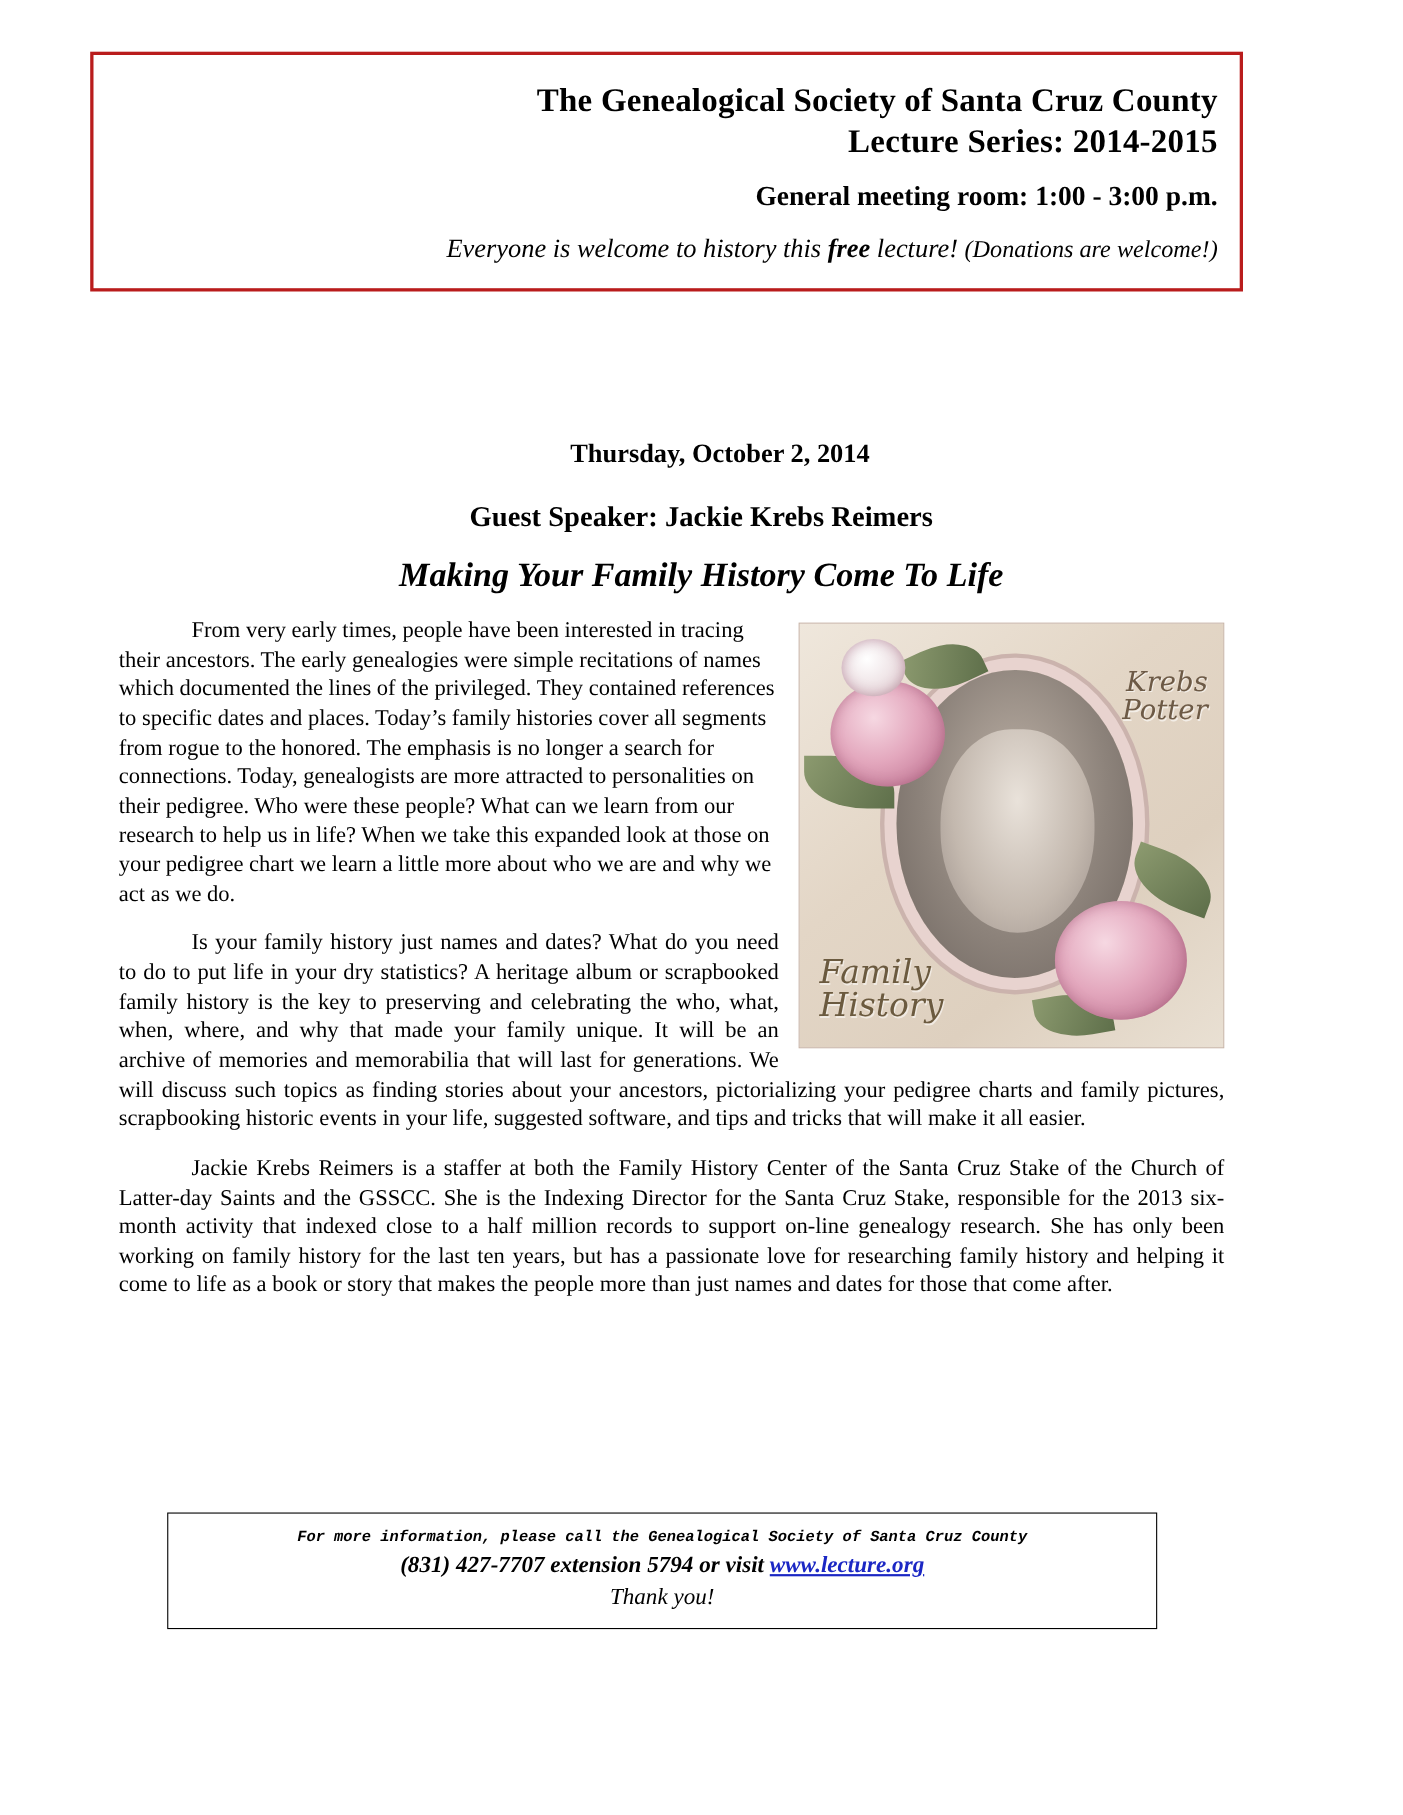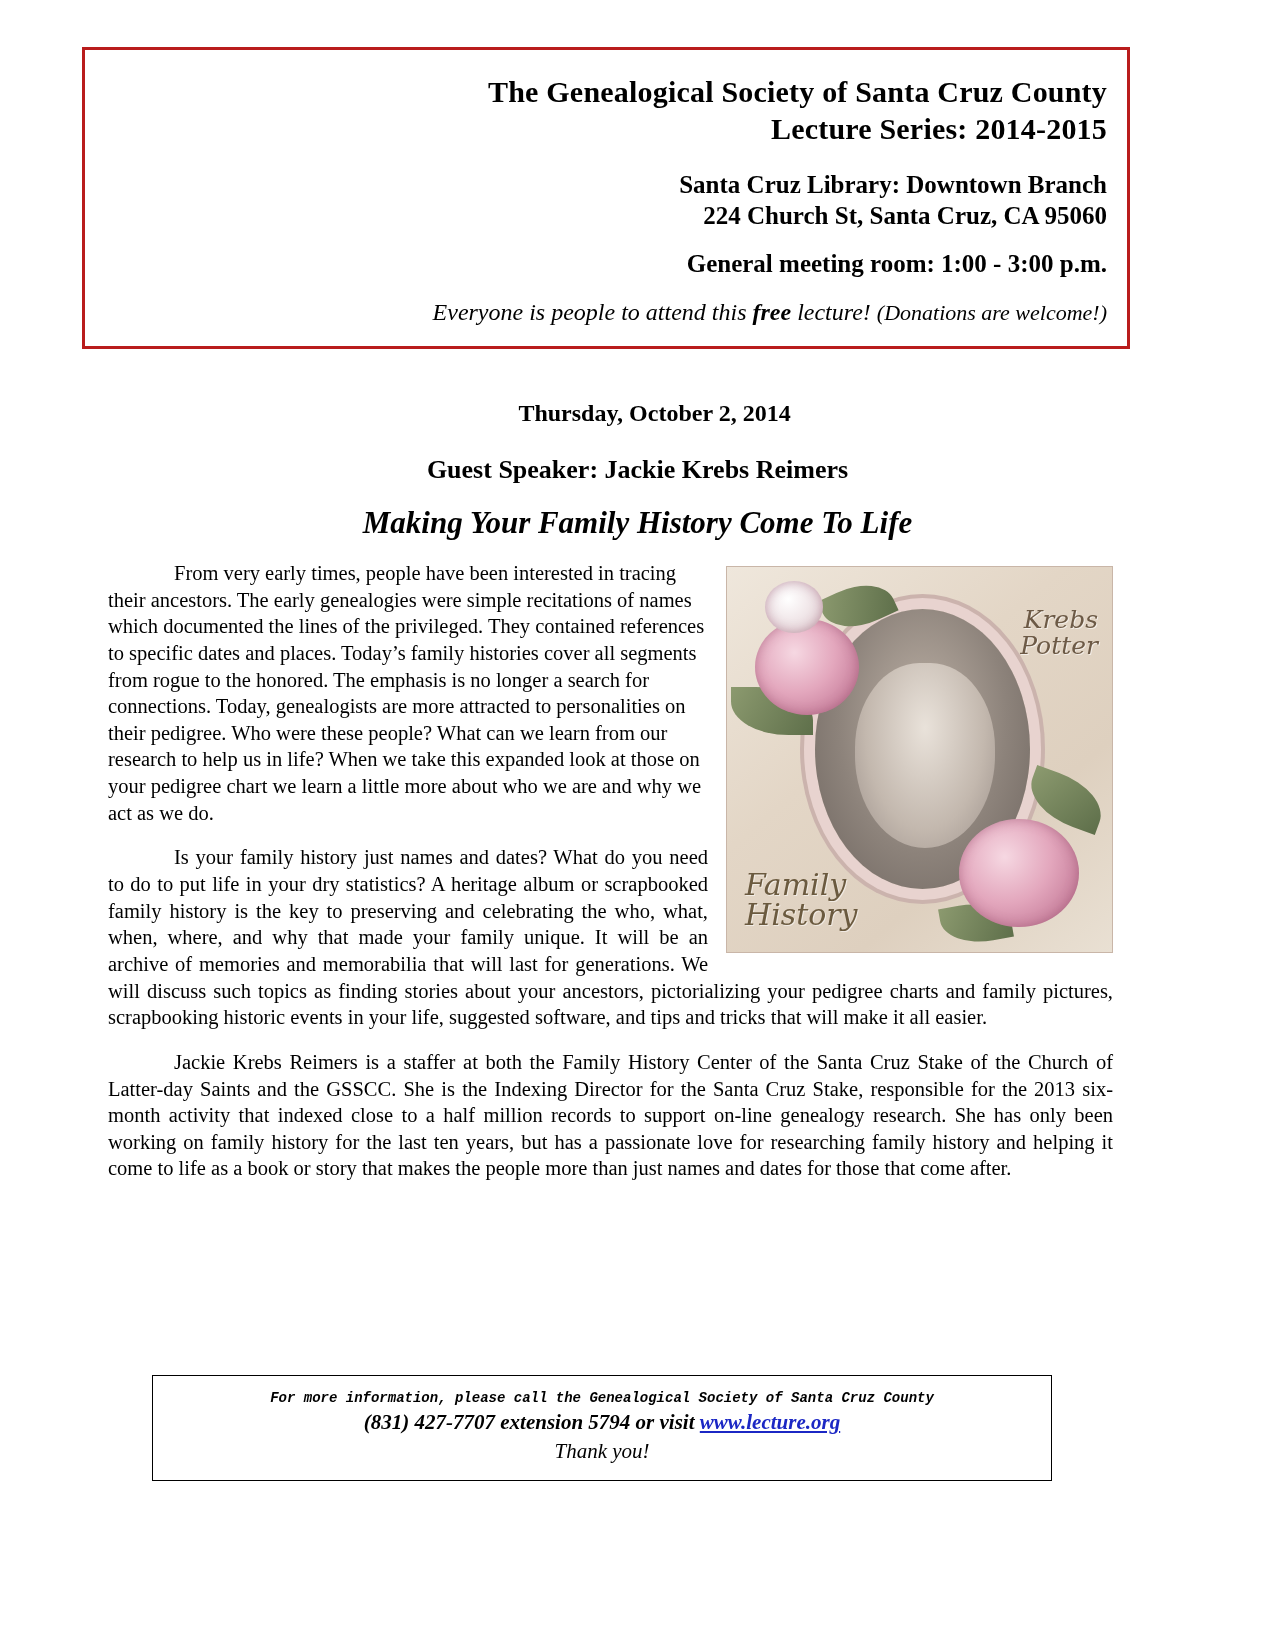--- a/index.html
+++ b/index.html
@@ -224,27 +224,23 @@
 </head>
 <body>
 
 <div class="page">
 
   <div class="header-box">
     <div class="org-title">
       <span>The Genealogical Society of Santa Cruz County</span>
       <span class="line2">Lecture Series: 2014-2015</span>
     </div>
-    <div class="venue">
-      <span>Santa Cruz Library: Downtown Branch</span>
-      <span class="line2">224 Church St, Santa Cruz, CA 95060</span>
-    </div>
     <div class="meeting-room">General meeting room: 1:00 - 3:00 p.m.</div>
     <div class="welcome">
-      <span>Everyone is people to attend this </span><b>free</b><span> lecture! </span><span class="small">(Donations are welcome!)</span>
+      <span>Everyone is welcome to history this </span><b>free</b><span> lecture! </span><span class="small">(Donations are welcome!)</span>
     </div>
   </div>
 
   <div class="event-date">Thursday, October 2, 2014</div>
   <div class="speaker">Guest Speaker: Jackie Krebs Reimers</div>
   <div class="talk-title">Making Your Family History Come To Life</div>
 
   <div class="body-wrap">
 
     <div class="figure">

